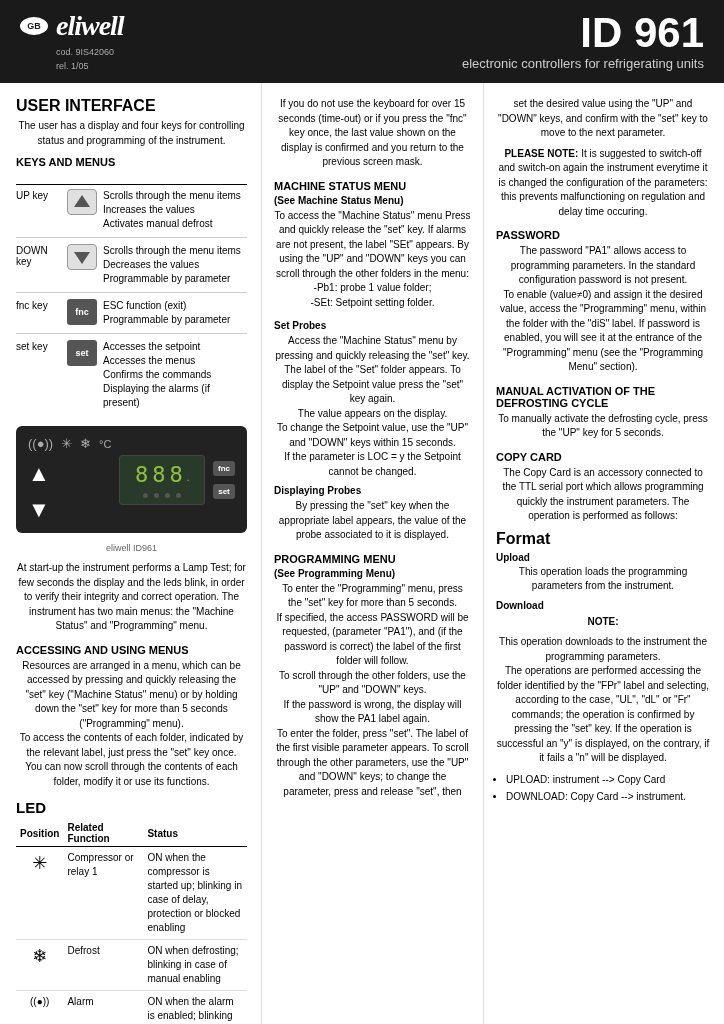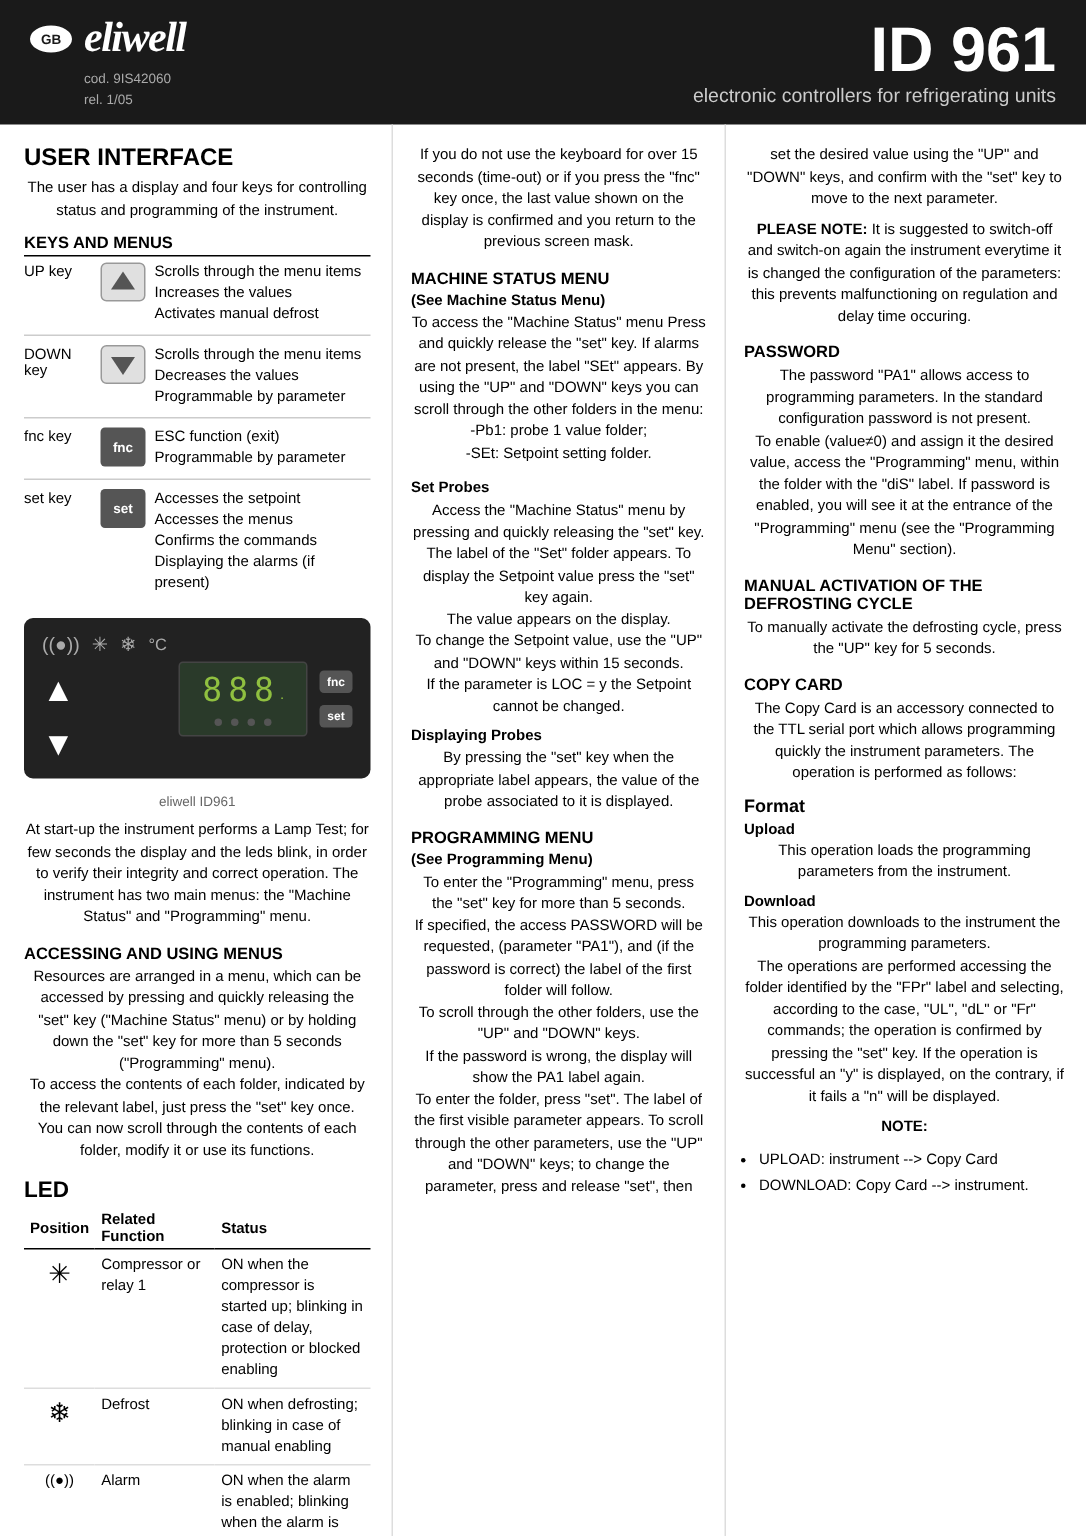--- a/index.html
+++ b/index.html
@@ -101,21 +101,21 @@
 
     
     .keys-section {
       margin-top: 8px;
     }
     .keys-section h3 {
       font-size: 11px;
       font-weight: bold;
       text-transform: uppercase;
       border-bottom: 1.5px solid #000;
-      padding-bottom: 2px;
+      padding-bottom: 16px;
       margin-bottom: 4px;
     }
     .key-row {
       display: flex;
       align-items: flex-start;
       gap: 6px;
       margin-bottom: 6px;
       padding-bottom: 6px;
       border-bottom: 1px solid #ccc;
     }
@@ -472,31 +472,31 @@
     <h3 class="bold-title">PASSWORD</h3>
     <p class="body-text" style="white-space:pre-line;">The password "PA1" allows access to programming parameters. In the standard configuration password is not present.
 To enable (value≠0) and assign it the desired value, access the "Programming" menu, within the folder with the  "diS" label. If password is enabled, you will see it at the entrance of the "Programming" menu (see the "Programming Menu" section).</p>
 
     <h3 class="bold-title">MANUAL ACTIVATION OF THE DEFROSTING CYCLE</h3>
     <p class="body-text">To manually activate the defrosting cycle, press the "UP" key for 5 seconds.</p>
 
     <h3 class="bold-title">COPY CARD</h3>
     <p class="body-text">The Copy Card is an accessory connected to the TTL serial port which allows programming quickly the instrument parameters. The operation is performed as follows:</p>
 
-    <h3 style="font-size:12px; font-weight:bold; margin-top:4px; margin-bottom:2px;">Format</h3>
+    <h3 style="font-size:16px; font-weight:bold; margin-top:4px; margin-bottom:2px;">Format</h3>
 
     <h3 style="font-size:10px; font-weight:bold; margin-top:4px; margin-bottom:2px;">Upload</h3>
     <p class="body-text">This operation loads the programming parameters from the instrument.</p>
 
     <h3 style="font-size:10px; font-weight:bold; margin-top:4px; margin-bottom:2px;">Download</h3>
-    <p class="body-text" style="white-space:pre-line;">This operation downloads to the instrument the programming parameters.
-The operations are performed accessing the folder identified by the "FPr" label and selecting, according to the case, "UL", "dL" or "Fr" commands; the operation is confirmed by pressing the "set" key. If the operation is successful an "y" is displayed, on the contrary, if it fails a "n" will be displayed.</p>
-
     <p class="body-text" style="font-weight:bold; margin-top:4px;">
       <span>NOTE:</span>
     </p>
+
+    <p class="body-text" style="white-space:pre-line;">This operation downloads to the instrument the programming parameters.
+The operations are performed accessing the folder identified by the "FPr" label and selecting, according to the case, "UL", "dL" or "Fr" commands; the operation is confirmed by pressing the "set" key. If the operation is successful an "y" is displayed, on the contrary, if it fails a "n" will be displayed.</p>
     <ul class="bullet-list">
       <li>UPLOAD: instrument --&gt; Copy Card</li>
       <li>DOWNLOAD: Copy Card --&gt; instrument.</li>
     </ul>
   </div>
 
 </div>
 
 </body></html>

